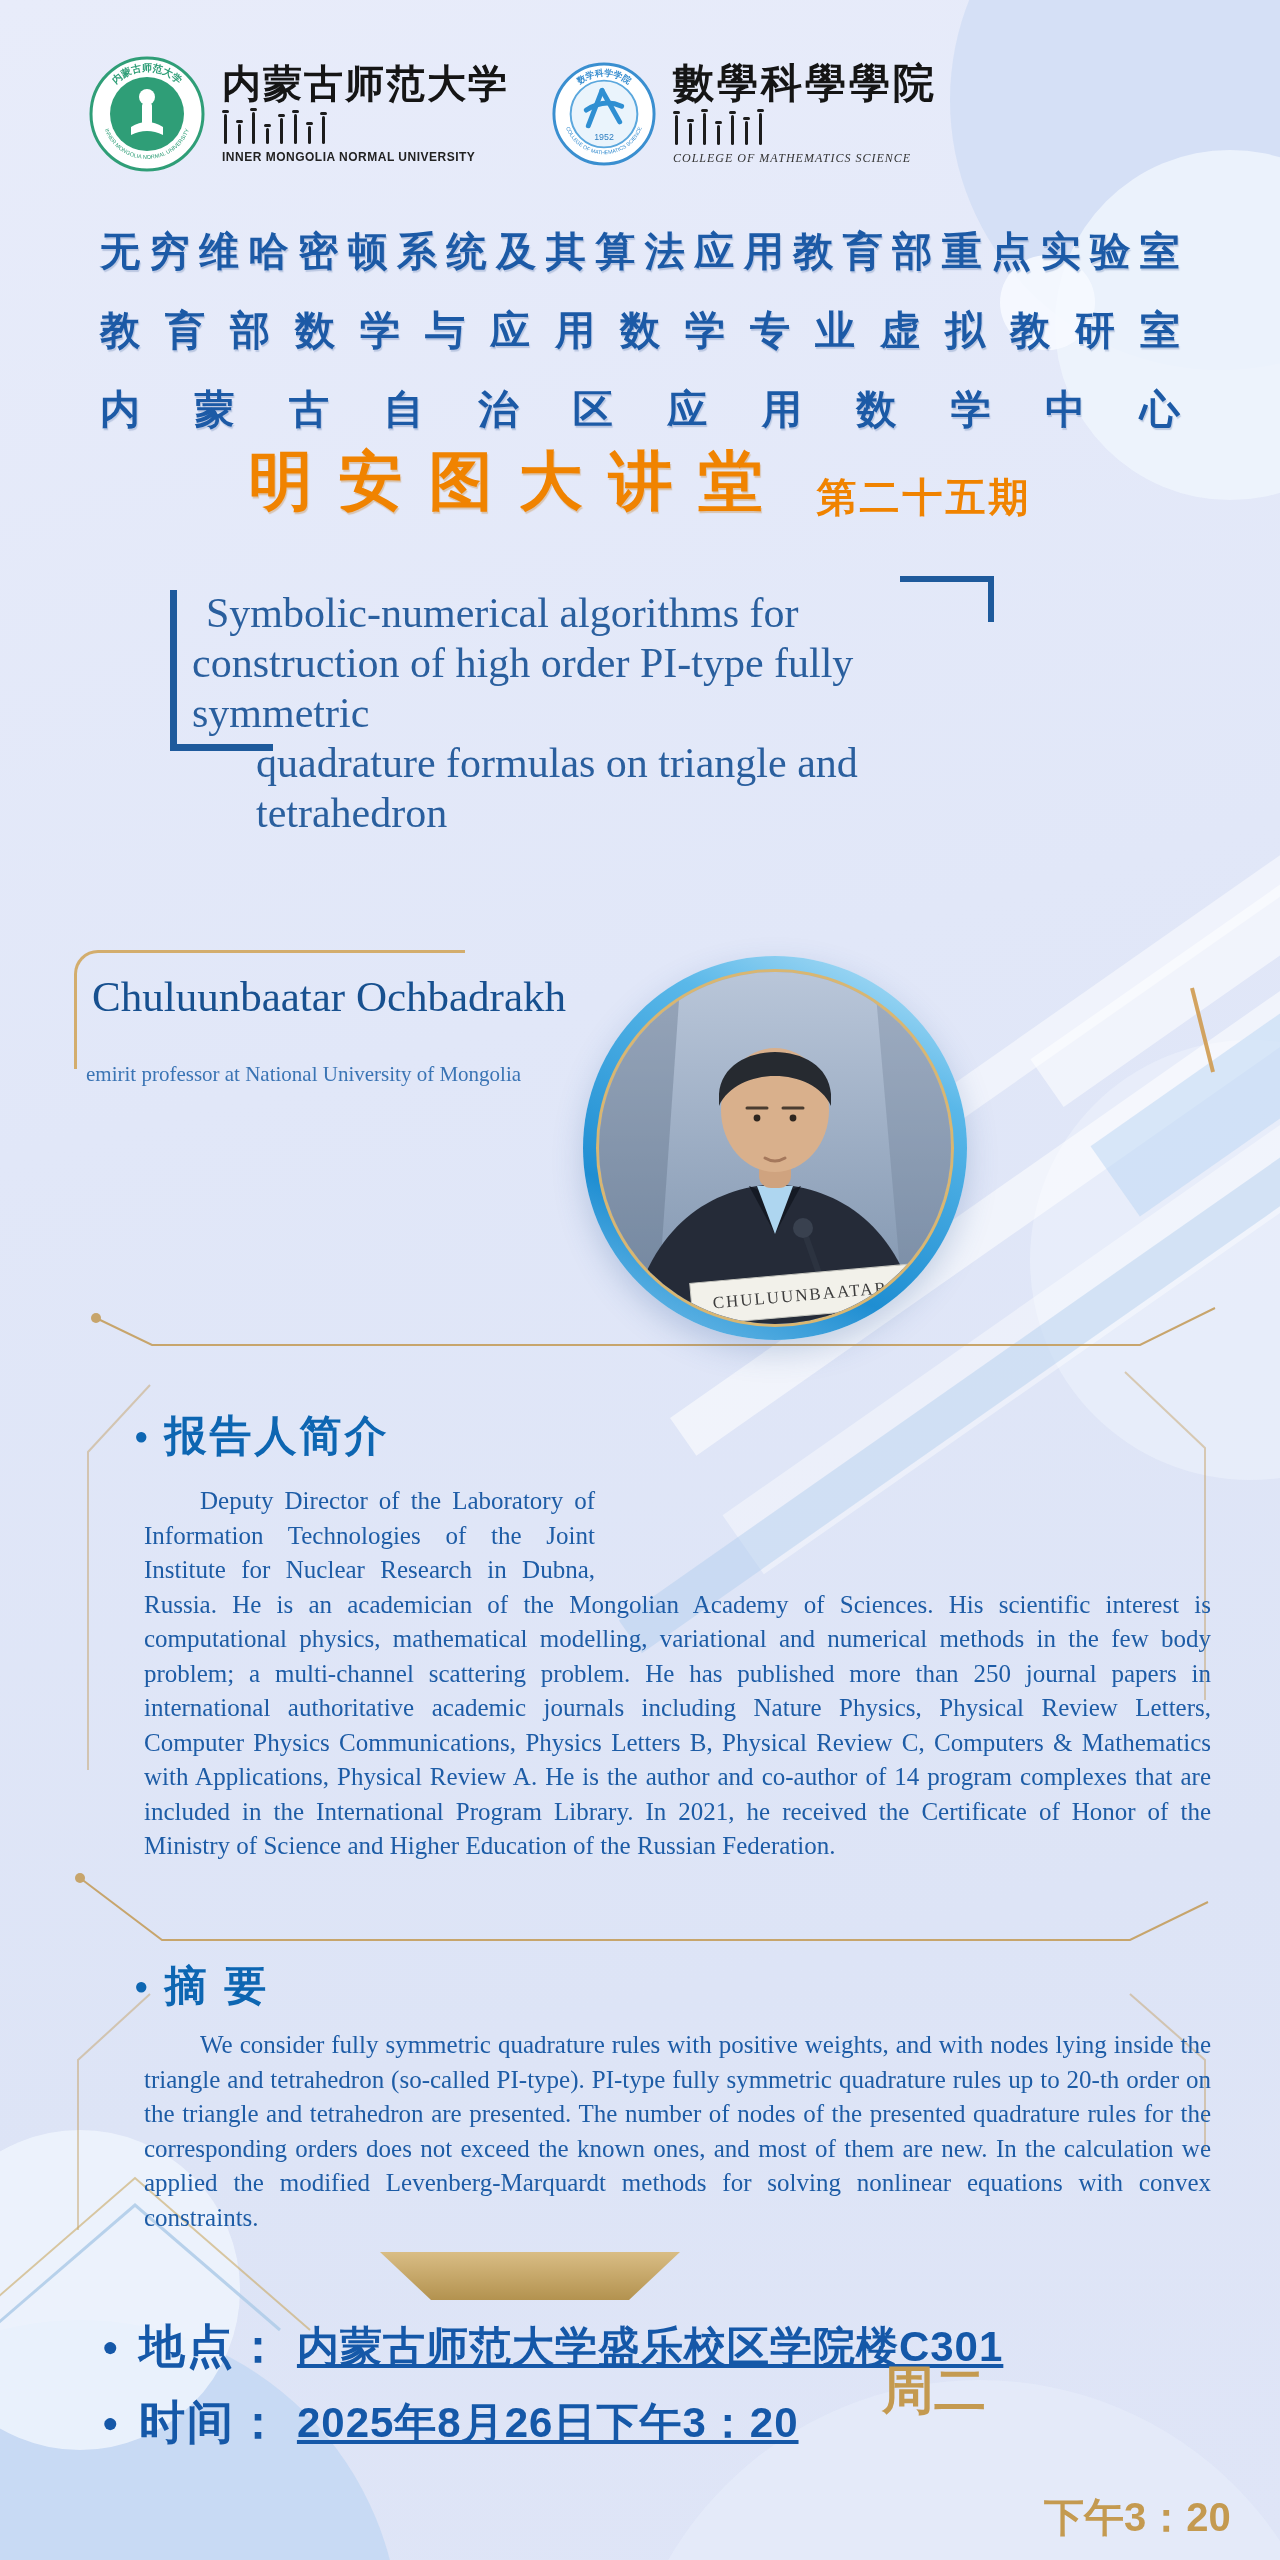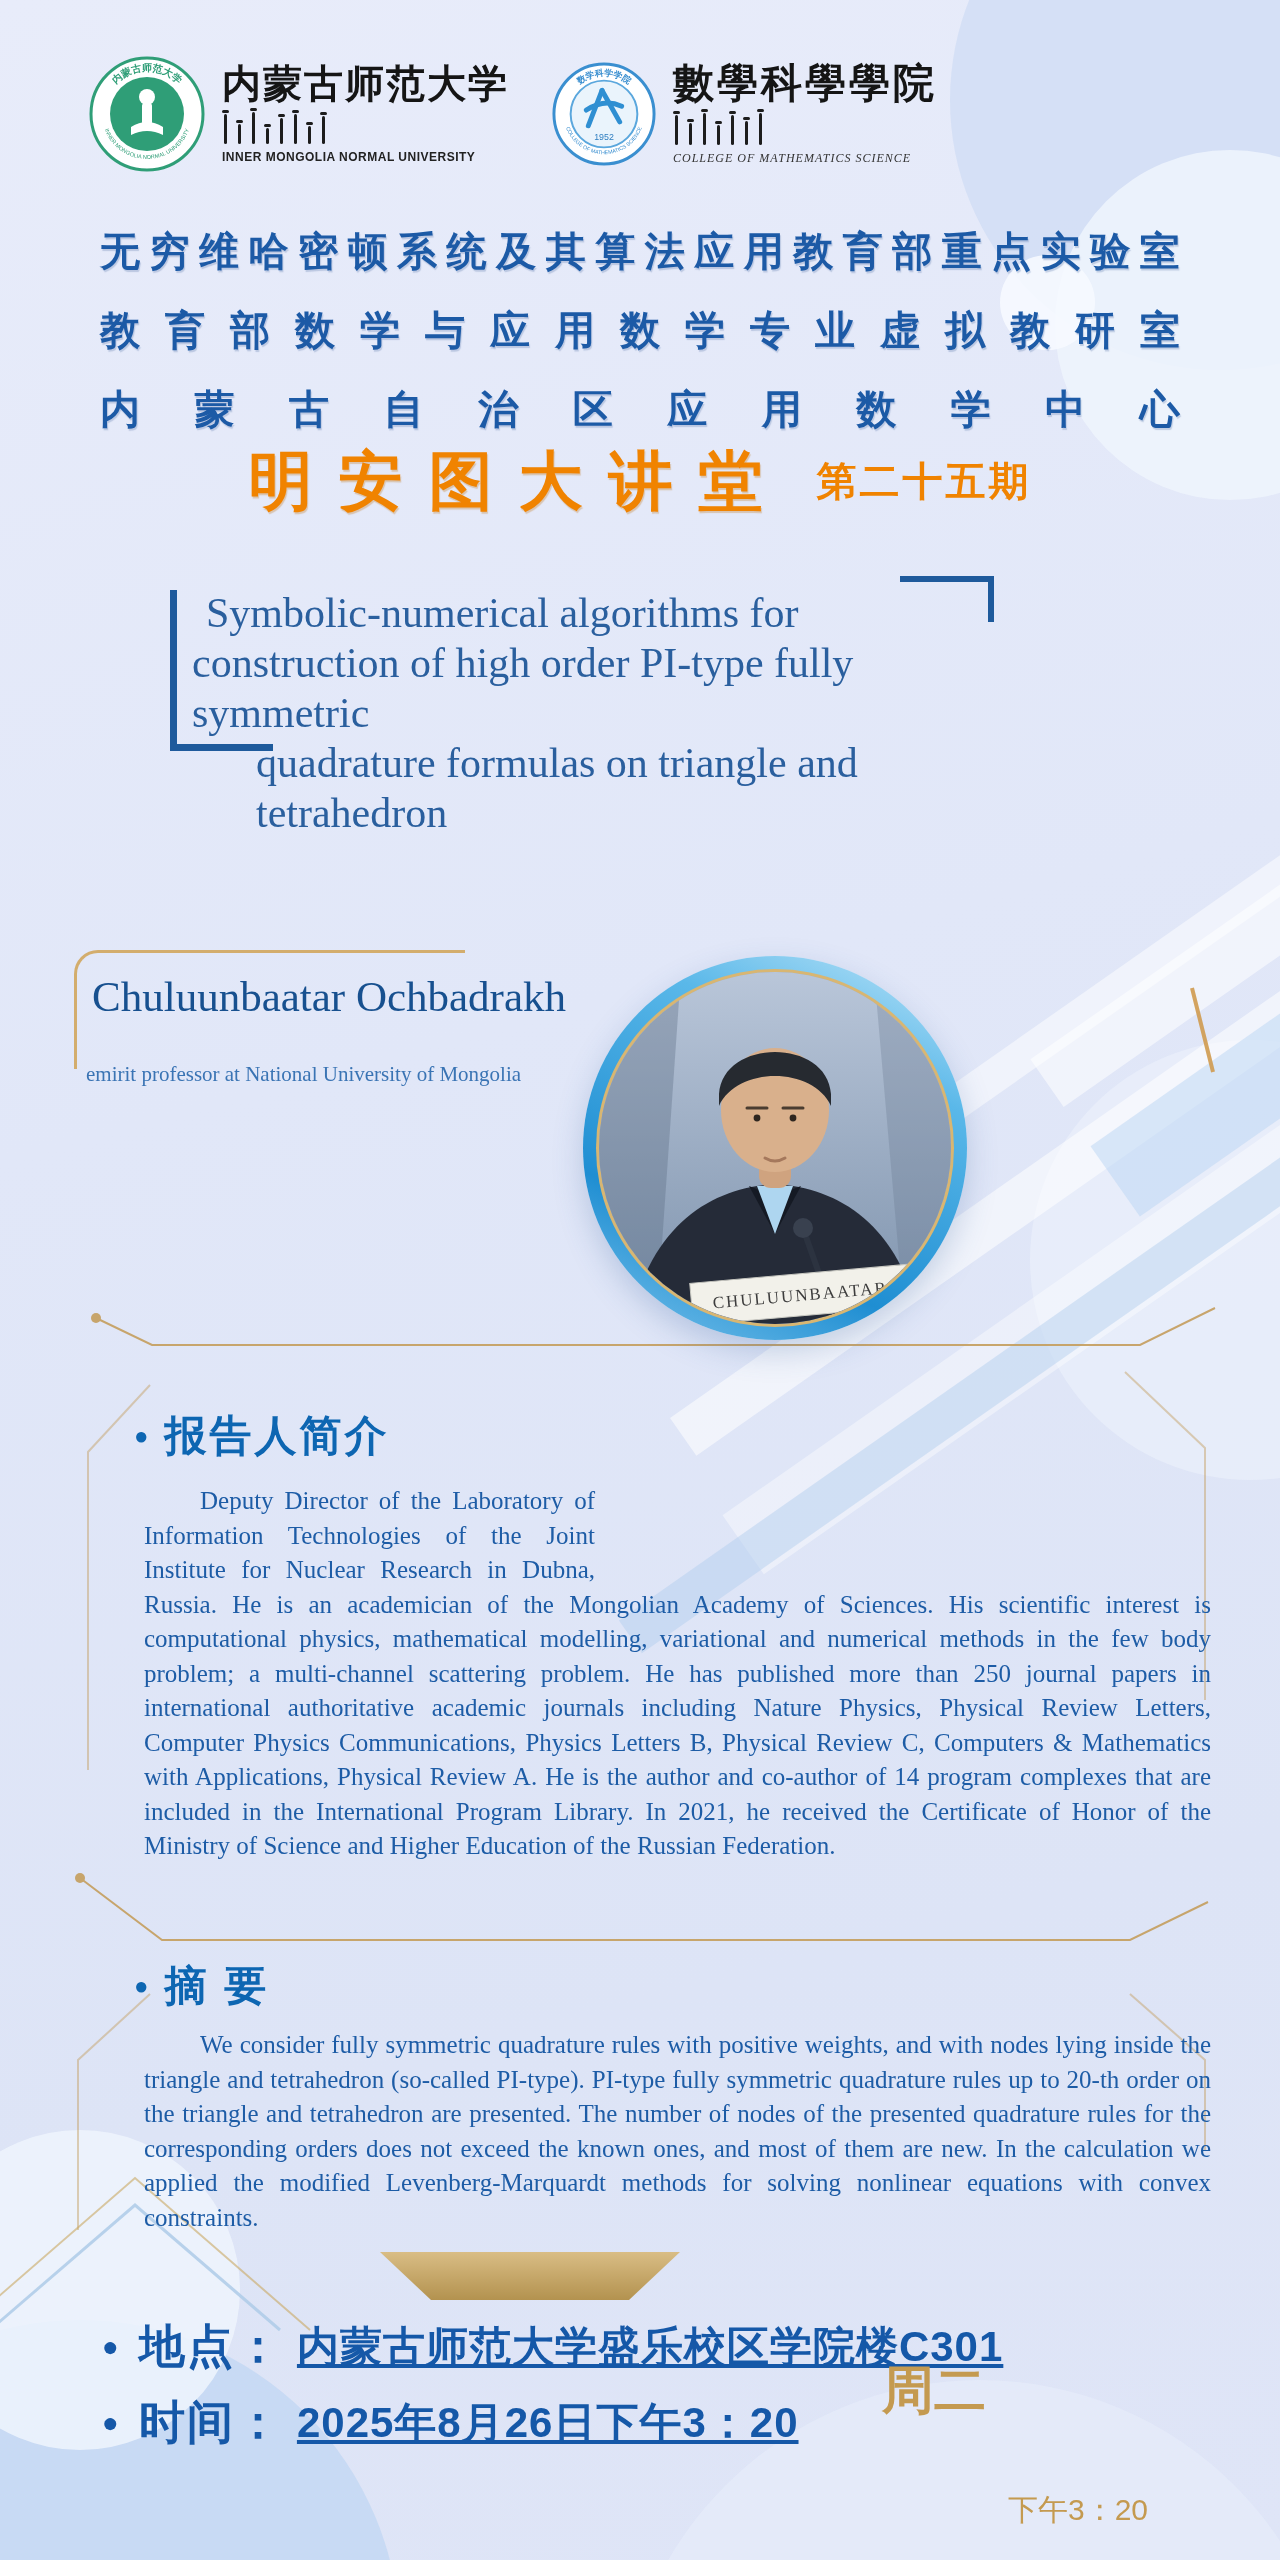--- a/index.html
+++ b/index.html
@@ -32,21 +32,21 @@
   .mn-row{display:flex;align-items:flex-end;gap:11px;margin:7px 0 6px 2px;height:32px;}
   .mn-mark{width:3px;background:#1d1d1d;border-radius:2px;position:relative;}
   .mn-mark::after{content:"";position:absolute;left:-2px;top:-4px;width:7px;height:3px;background:#1d1d1d;border-radius:2px;}
   .logo-en{font-size:12px;font-weight:700;letter-spacing:.5px;color:#222;}
   .col-en{font-family:"Liberation Serif",serif;font-style:italic;font-weight:400;font-size:12px;letter-spacing:1px;color:#333;}
   
   .org-lines{position:absolute;top:224px;left:100px;width:1080px;}
   .org-line{display:flex;justify-content:space-between;font-size:40px;font-weight:800;color:#1c5aa6;
     margin-bottom:24px;text-shadow:1px 2px 1px rgba(110,135,180,.35);}
   
-  .series-row{position:absolute;top:438px;left:0;width:1280px;display:flex;justify-content:center;align-items:center;}
+  .series-row{position:absolute;top:438px;left:0;width:1280px;display:flex;justify-content:center;align-items:flex-end;}
   .series-title{font-size:64px;font-weight:800;color:#f08300;letter-spacing:26px;
     text-shadow:1px 2px 1px rgba(190,110,10,.3);}
   .series-issue{font-size:40px;font-weight:800;color:#f08300;margin-left:28px;letter-spacing:3px;}
   
   .title-bracket-left{position:absolute;left:170px;top:590px;width:96px;height:154px;
     border-left:7px solid #1e5a9c;border-bottom:7px solid #1e5a9c;}
   .title-bracket-right{position:absolute;left:900px;top:576px;width:88px;height:40px;
     border-top:6px solid #1e5a9c;border-right:6px solid #1e5a9c;}
   .talk-title{position:absolute;left:192px;top:588px;width:830px;font-family:"Liberation Serif",serif;
     font-size:42px;line-height:50px;color:#2a5f9e;}
@@ -81,21 +81,21 @@
   
   .info-row{position:absolute;display:flex;align-items:center;color:#1558a8;}
   .loc-row{left:102px;top:2316px;} .time-row{left:102px;top:2392px;}
   .info-bullet{font-size:28px;margin-right:20px;}
   .info-label{font-size:46px;font-weight:800;letter-spacing:2px;}
   .info-value{font-size:42px;font-weight:700;margin-left:14px;letter-spacing:1px;text-decoration:underline;}
   .date-block{position:absolute;left:872px;top:2356px;display:flex;align-items:baseline;color:#c49a50;}
   .date-large{font-size:104px;font-weight:800;font-style:italic;letter-spacing:2px;
     text-shadow:1px 2px 2px rgba(150,110,40,.25);}
   .date-weekday{font-size:52px;font-weight:800;margin-left:10px;}
-  .time-short{position:absolute;left:1008px;top:2490px;font-size:30px;font-weight:400;color:#c49a50;}
+  .time-short{position:absolute;left:1044px;top:2490px;font-size:40px;font-weight:700;color:#c49a50;}
   .overlay-svg{position:absolute;inset:0;pointer-events:none;}
 </style>
 </head>
 <body>
 
 <div class="poster">
 
   <div class="deco dc1"></div>
   <div class="deco dc2"></div>
   <div class="deco dc3"></div>

